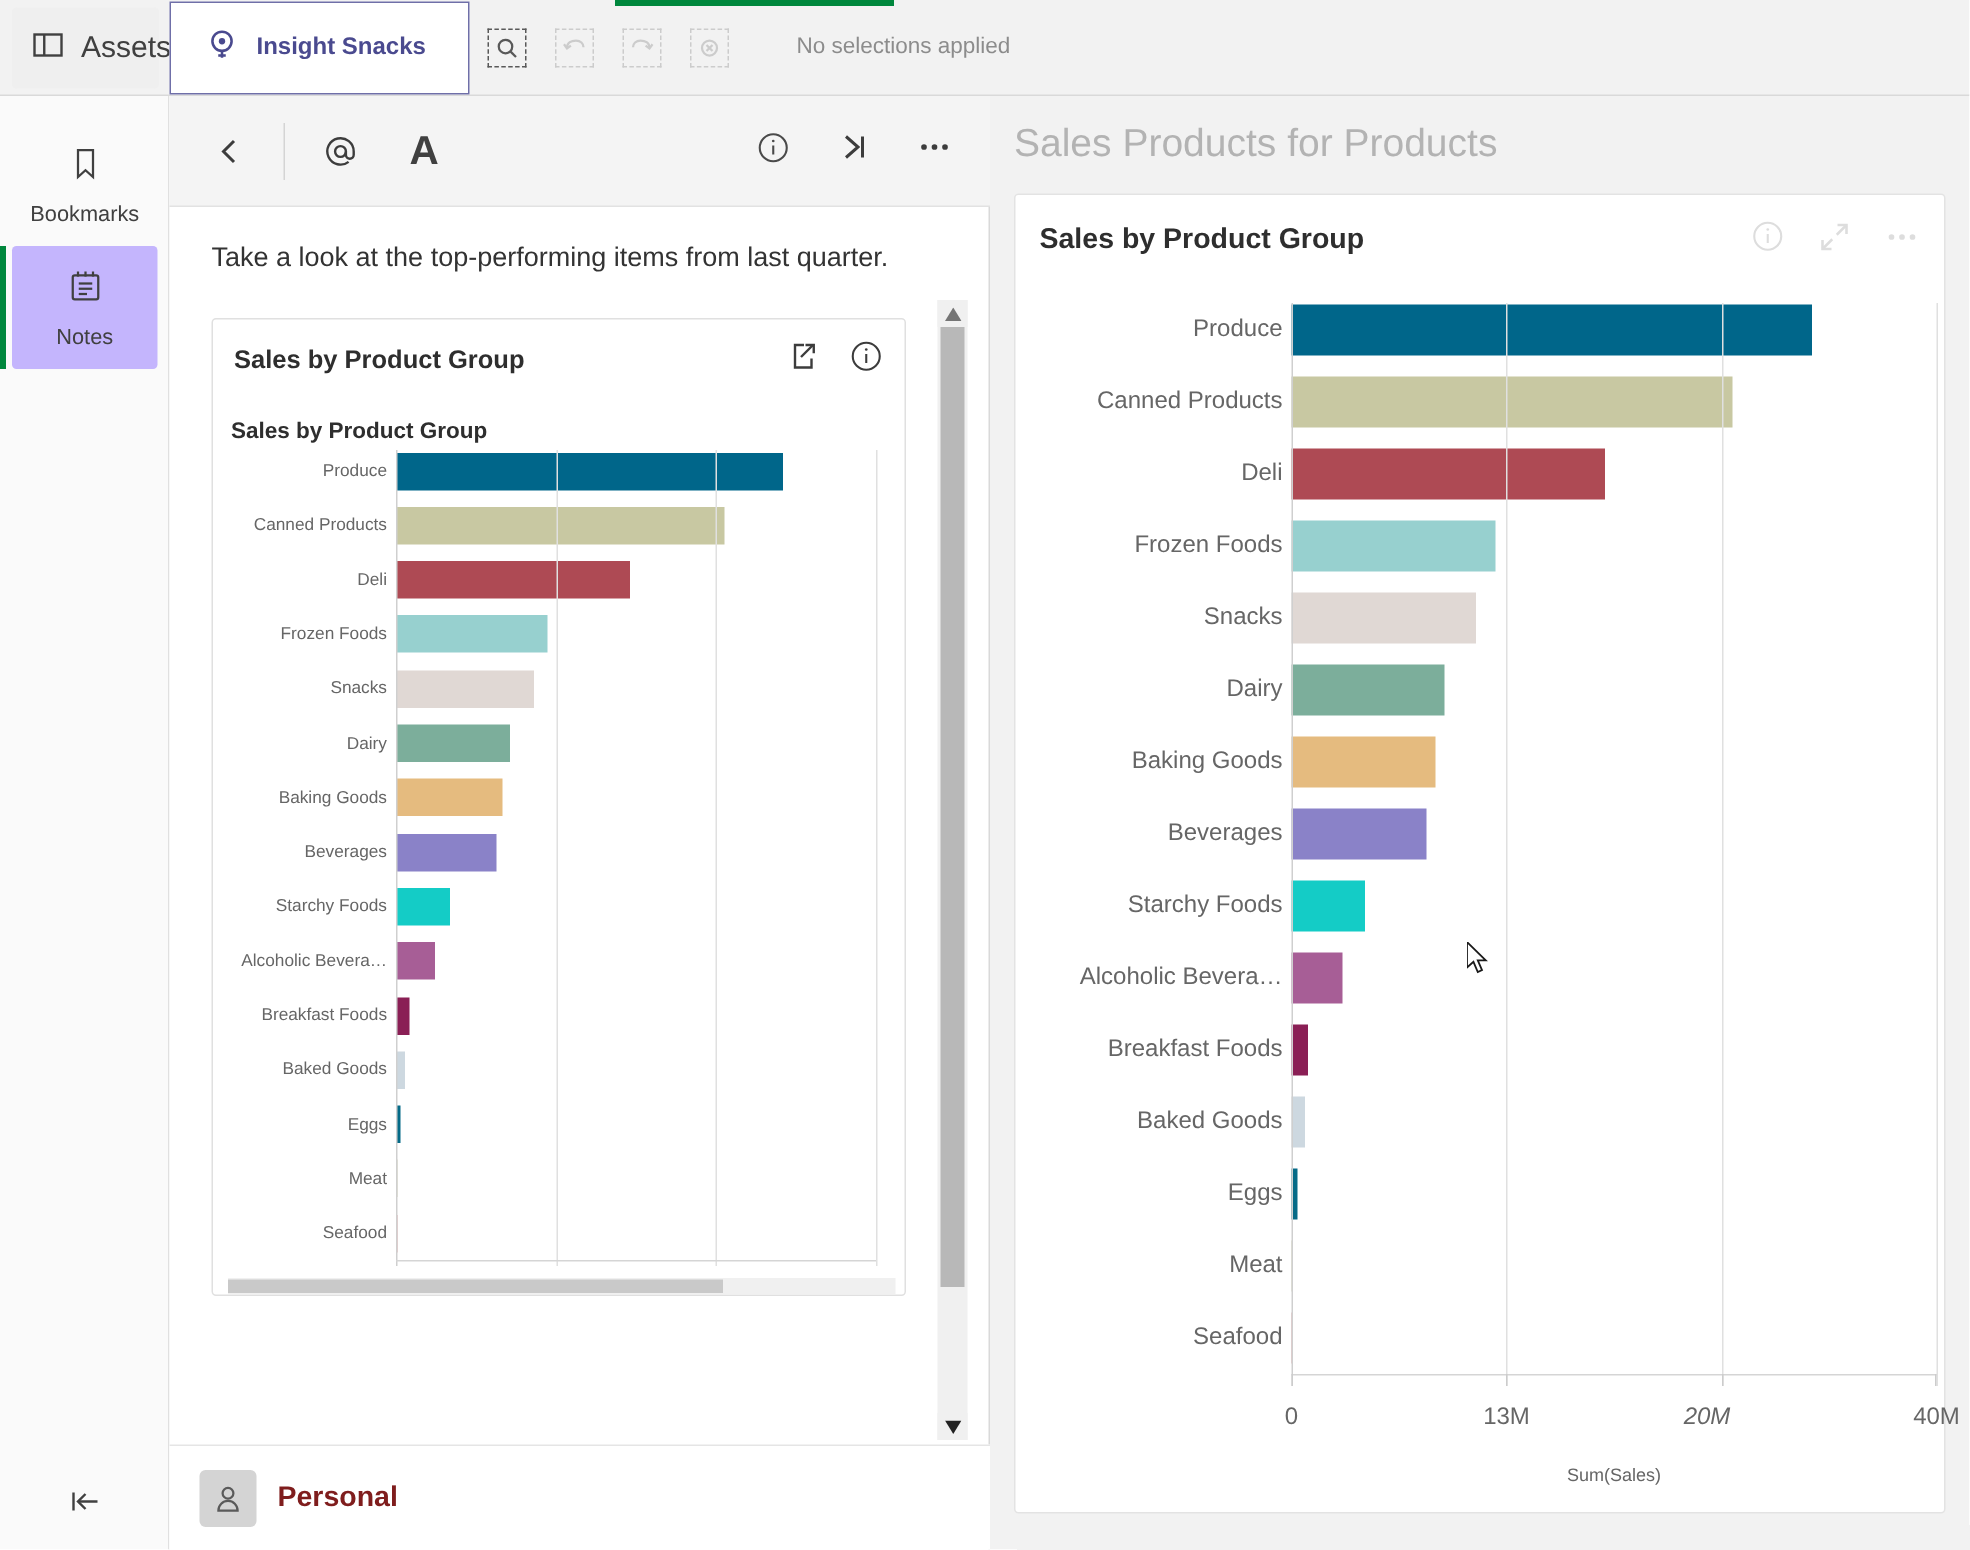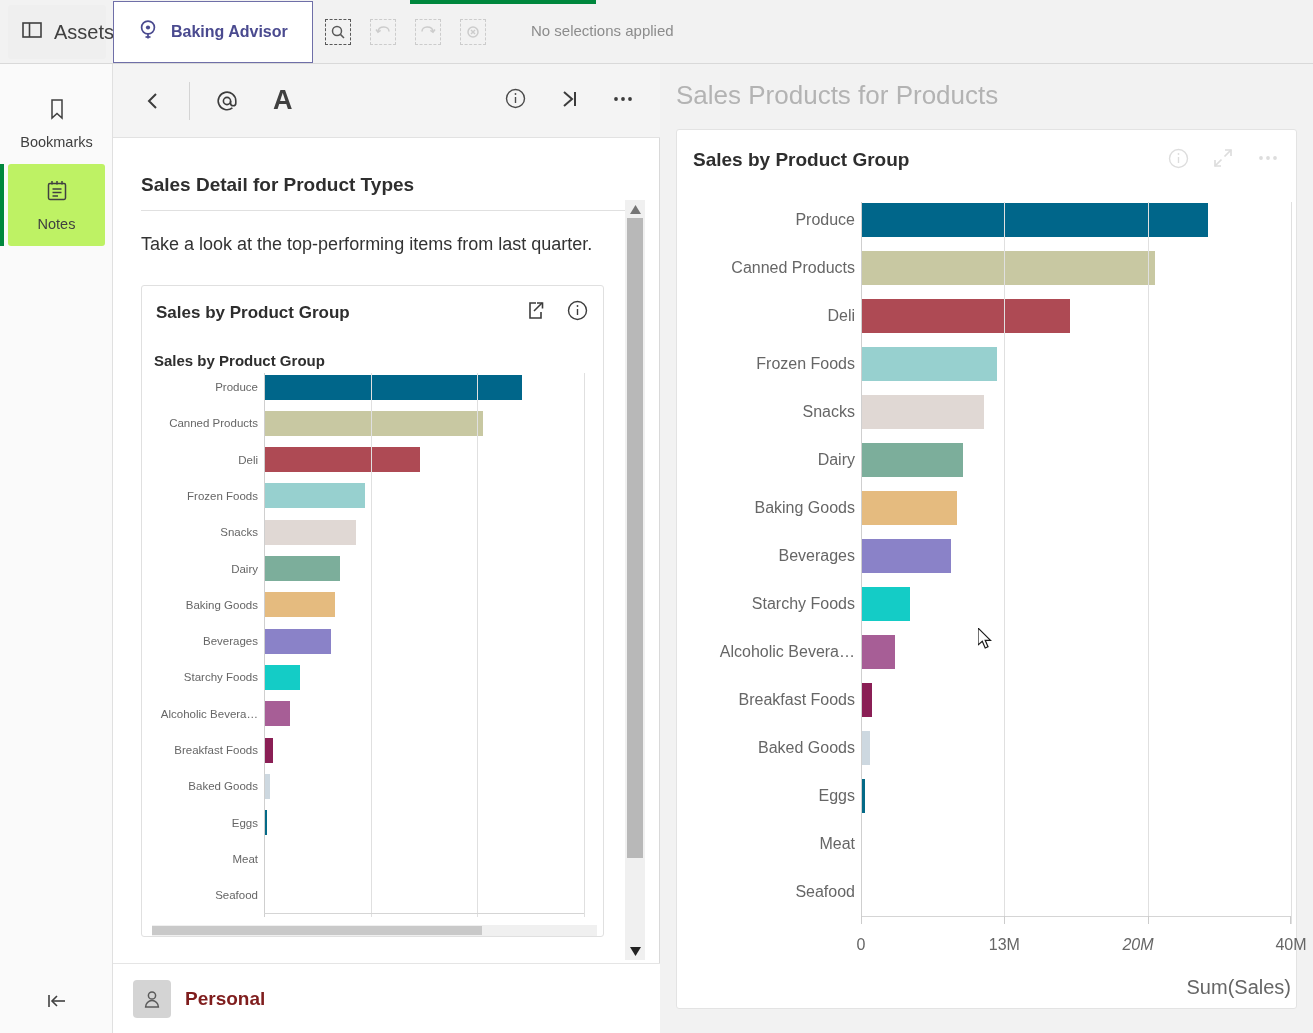--- a/index.html
+++ b/index.html
@@ -57,21 +57,21 @@
   
   .rail {
     position: absolute; left: 0; top: 64px; width: 113px; height: 969px;
     background: #fafafa; border-right: 1px solid #e0e0e0;
   }
   .rail-item {
     position: relative; width: 97px; margin: 0 8px; height: 82px;
     display: flex; flex-direction: column; align-items: center; justify-content: center;
     gap: 8px; cursor: pointer; border-radius: 3px;
   }
-  .rail-item.active { background: #bef264; }
+  .rail-item.active { background: #c4b5fd; }
   .rail-item.active::before {
     content: ""; position: absolute; left: -8px; top: 0;
     width: 4px; height: 82px; background: #00873d;
   }
   .rail-label { font-size: 14.5px; color: #404040; }
   .rail-collapse {
     position: absolute; left: 0; bottom: 18px; width: 113px;
     display: flex; justify-content: center; cursor: pointer;
   }
 
@@ -214,21 +214,21 @@
 
   <div class="ia-tab">
     <span>
       <svg width="24" height="24" viewBox="0 0 24 24" fill="none" stroke="#4a4a8f" stroke-width="1.7">
         <circle cx="12" cy="9.5" r="6.4"></circle>
           <circle cx="12" cy="9.5" r="2.1" fill="#4a4a8f" stroke="none"></circle>
         <line x1="12" y1="16" x2="12" y2="20.5"></line>
           <line x1="9.5" y1="19" x2="14.5" y2="19"></line>
       </svg>
     </span>
-    <span class="ia-label">Baking Advisor</span>
+    <span class="ia-label">Insight Snacks</span>
   </div>
 
   <div class="tool-icons">
     <div class="dash-box">
       <svg width="16" height="16" viewBox="0 0 16 16" fill="none" stroke="#595959" stroke-width="1.5">
         <circle cx="7" cy="7" r="4.5"></circle>
           <line x1="10.4" y1="10.4" x2="14" y2="14"></line>
       </svg>
     </div>
     <div class="dash-box disabled">
@@ -326,21 +326,20 @@
         <svg width="24" height="24" viewBox="0 0 24 24" fill="#3c3c3c">
           <circle cx="5" cy="12" r="1.9"></circle>
             <circle cx="12" cy="12" r="1.9"></circle>
             <circle cx="19" cy="12" r="1.9"></circle>
         </svg>
       </span>
     </div>
   </div>
 
   <div class="note-body">
-    <div class="note-title">Sales Detail for Product Types</div>
     <div class="note-text">Take a look at the top-performing items from last quarter.</div>
 
     <div class="note-card">
       <div class="nc-head">
         <span class="nc-title">Sales by Product Group</span>
         <span class="nc-icons">
           <span>
             <svg width="23" height="23" viewBox="0 0 23 23" fill="none" stroke="#3c3c3c" stroke-width="1.6">
               <polyline points="13,4 7,4 7,19 18,19 18,13"></polyline>
               <line x1="11" y1="12" x2="19" y2="4"></line>
@@ -626,21 +625,21 @@
           <div class="xaxis-line" style="top: 0px;"></div>
           <div class="tick-mark" style="left: 0px; top: 0px;"></div>
           <div class="tick-label" style="left: 0px; top: 20px; font-size: 16px;">0</div>
           <div class="tick-mark" style="left: 143.333px; top: 0px;"></div>
           <div class="tick-label" style="left: 143.333px; top: 20px; font-size: 16px;">13M</div>
           <div class="tick-mark" style="left: 286.667px; top: 0px;"></div>
           <div class="tick-label" style="left: 277px; top: 20px; font-size: 16px; font-style: italic;">20M</div>
           <div class="tick-mark" style="left: 429px; top: 0px;"></div>
           <div class="tick-label" style="left: 430px; top: 20px; font-size: 16px;">40M</div>
         </div>
-        <div class="axis-title" style="margin-left: 170px; width: 430px; font-size: 20px; padding-top: 14px; text-align: right;">Sum(Sales)</div>
+        <div class="axis-title" style="margin-left: 170px; width: 430px; font-size: 12px; padding-top: 14px;">Sum(Sales)</div>
       </div>
   </div>
 </div>
 
 <div class="cursor-arrow">
   <svg width="17" height="24" viewBox="0 0 17 24">
     <polygon points="0,0 0,17 4.3,13.2 7.2,20 10,18.7 7.2,12.3 12.5,12.3" fill="#ffffff" stroke="#1a1a1a" stroke-width="1.2"></polygon>
   </svg>
 </div>
 

